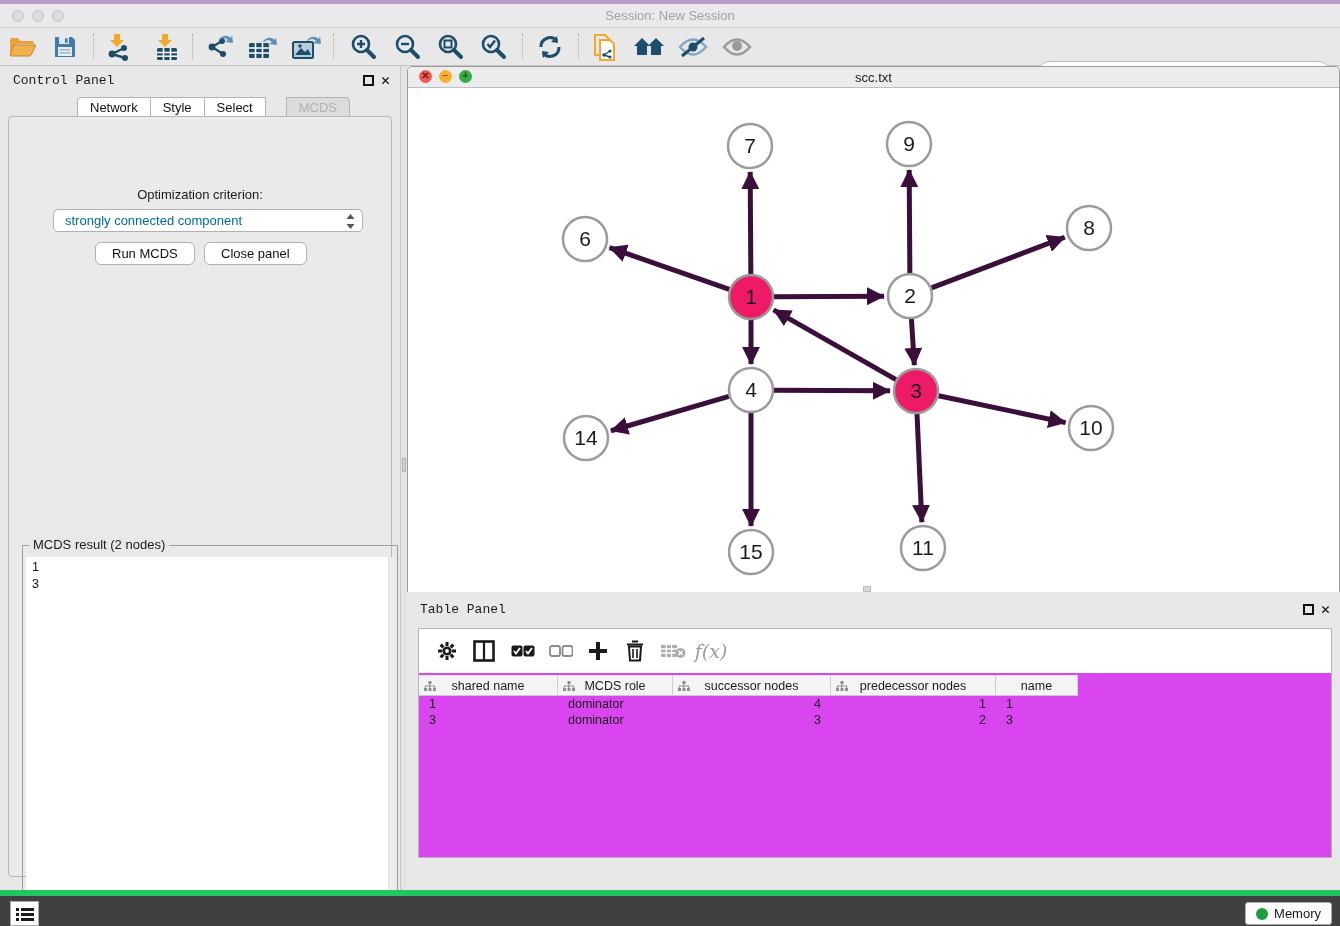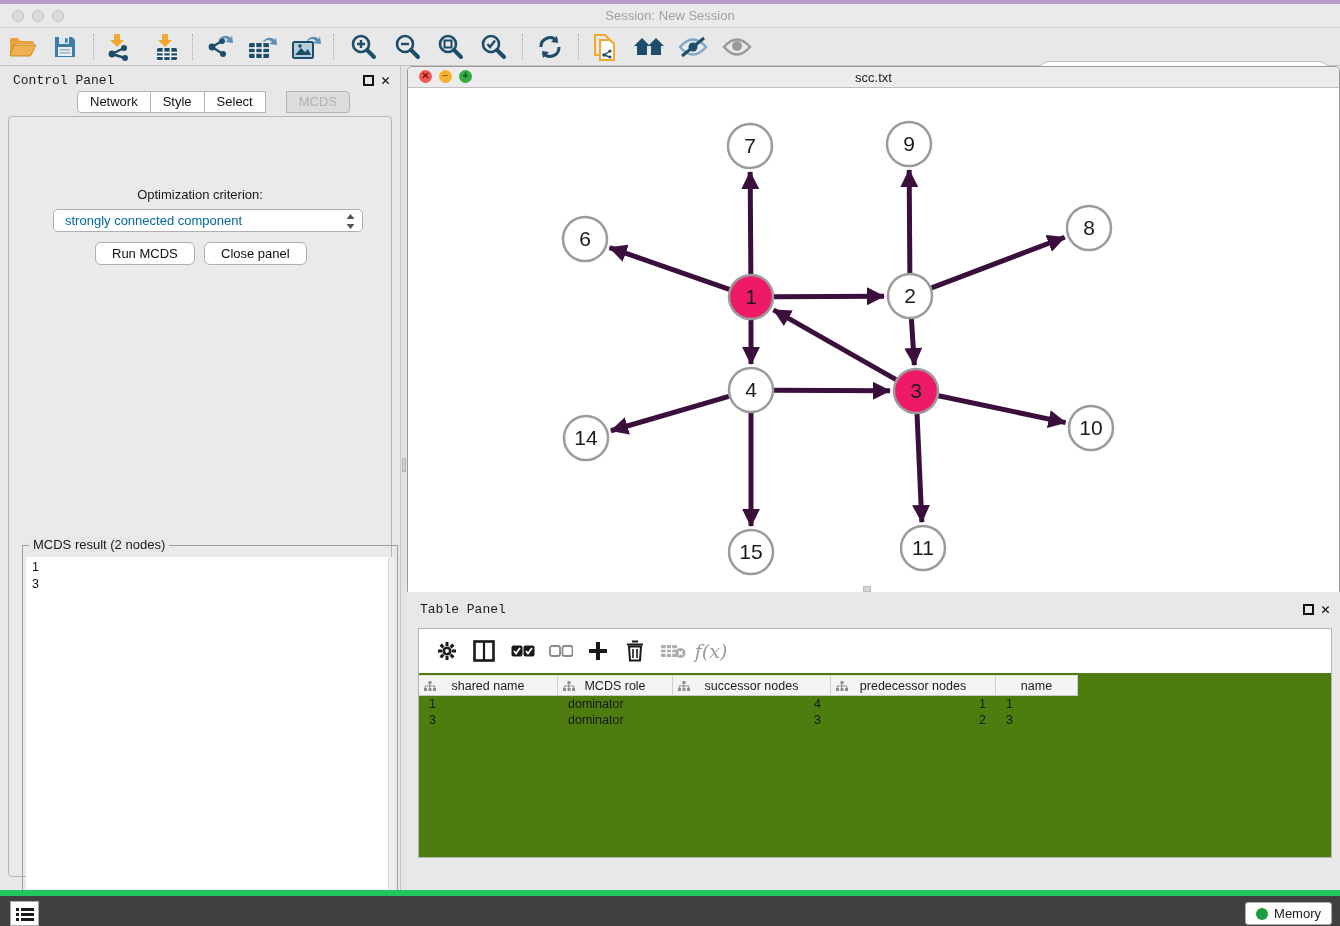--- a/index.html
+++ b/index.html
@@ -49,21 +49,21 @@
   
   .net-window { position:absolute; left:407px; top:66px; width:933px; height:526px; border:1px solid #9a9a9a; border-radius:5px 5px 0 0; background:#fff; }
   .net-titlebar { position:absolute; left:0; top:0; width:100%; height:21px; background:#ececec; border-bottom:1px solid #bfbfbf; border-radius:4px 4px 0 0; }
   .light { position:absolute; top:3px; width:13px; height:13px; border-radius:50%; font-size:10px; font-weight:bold; text-align:center; line-height:12px; }
   .net-title { position:absolute; top:3px; width:100%; text-align:center; font-size:13px; color:#222; }
   .net-canvas { position:absolute; left:0; top:21px; width:931px; height:504px; background:#fff; }
   .net-grip { position:absolute; left:455px; bottom:0px; width:8px; height:6px; background:#d6d6d6; border:1px solid #bbb; }
 
   
   .table-panel { position:absolute; left:407px; top:595px; width:933px; height:295px; background:#e8e8e8; }
-  .tp-box { position:absolute; left:11px; top:33px; width:914px; height:230px; background:#4d7c0f; border:1px solid #b5b5b5; }
+  .tp-box { position:absolute; left:11px; top:33px; width:914px; height:230px; background:#d946ef; border:1px solid #b5b5b5; }
   .tp-toolbar { position:absolute; left:0; top:0; width:100%; height:44px; background:#fff; }
   .tp-ico { position:absolute; top:6px; width:32px; height:32px; display:flex; align-items:center; justify-content:center; }
   .fx { font-family:"DejaVu Serif", serif; font-style:italic; font-size:19px; color:#9a9a9a; }
   .grid-head { position:absolute; left:0; top:46px; height:21px; display:flex; }
   .gh-cell { position:relative; background:#f4f4f4; border-right:1px solid #cfcfcf; border-top:1px solid #e2e2e2; border-bottom:1px solid #c9c9c9; height:21px; font-size:12.5px; display:flex; align-items:center; justify-content:center; }
   .gh-cell svg { position:absolute; left:5px; top:5px; }
   .grid-rows { position:absolute; left:0; top:67px; }
   .g-row { display:flex; height:16px; }
   .g-cell { font-size:12.5px; height:16px; line-height:16px; padding:0 10px; overflow:hidden; }
   .bottom-tabs { position:absolute; left:0; top:268px; width:100%; display:flex; justify-content:center; }
@@ -227,21 +227,21 @@
       </svg>
   </div>
 </div>
 
 <div class="control-panel">
   <div class="panel-head">
     <div class="panel-title">Control Panel</div>
     <div class="float-ico" style="left:363px"></div>
     <div class="close-ico" style="left:381px">✕</div>
   </div>
-  <div class="seg-tabs" style="left:77px; top:25px;" id="cp-tabs">
+  <div class="seg-tabs" style="left:77px; top:31px;" id="cp-tabs">
       <div class="seg first">Network</div>
       <div class="seg">Style</div>
       <div class="seg">Select</div>
       <div class="seg last active">MCDS</div>
     </div>
   <div class="cp-box">
     <div class="opt-label">Optimization criterion:</div>
     <div class="cp-select">
       <div class="val">strongly connected component</div>
       <svg width="11" height="17" viewBox="0 0 11 17">

